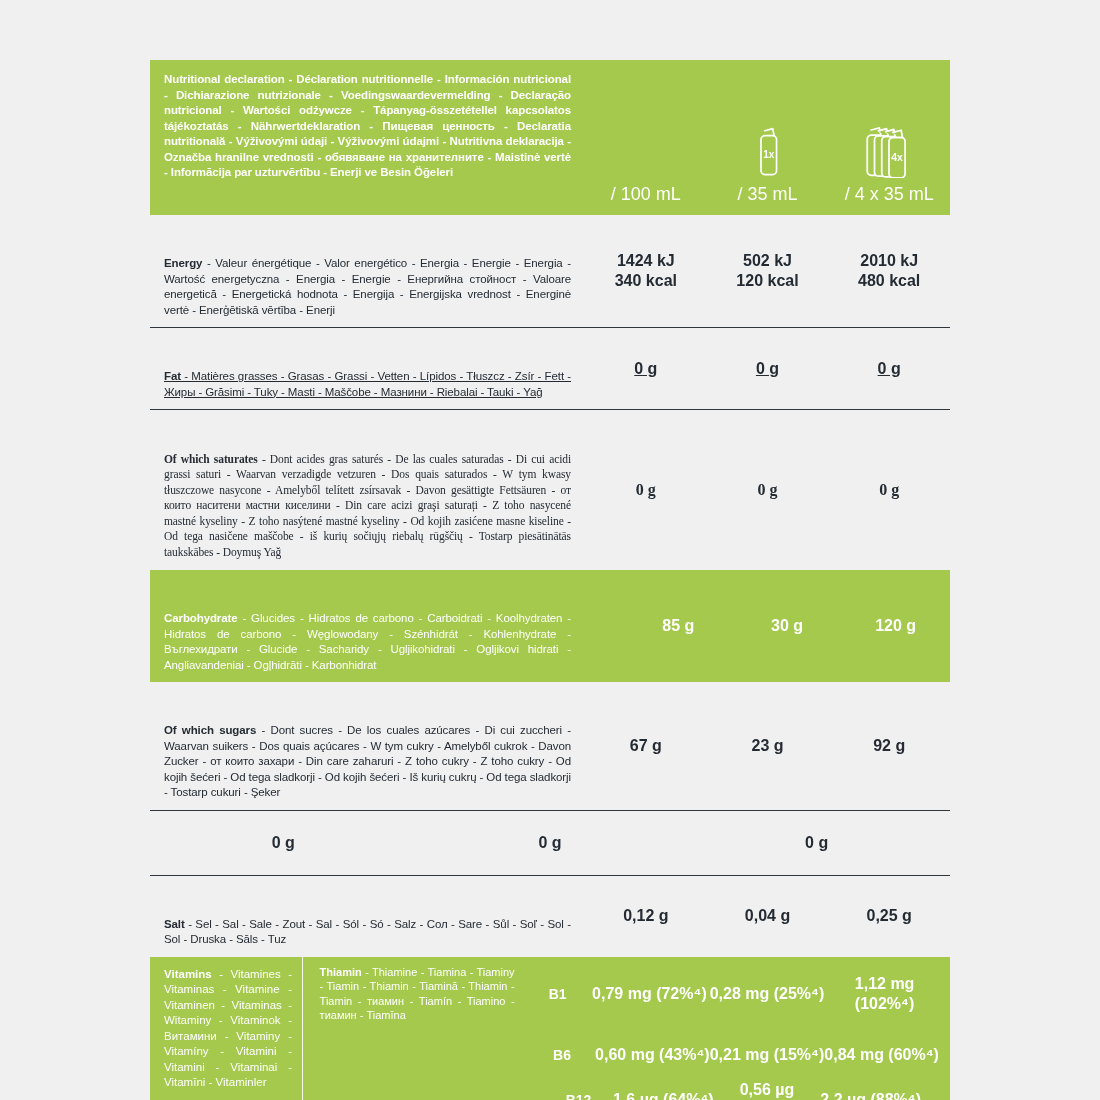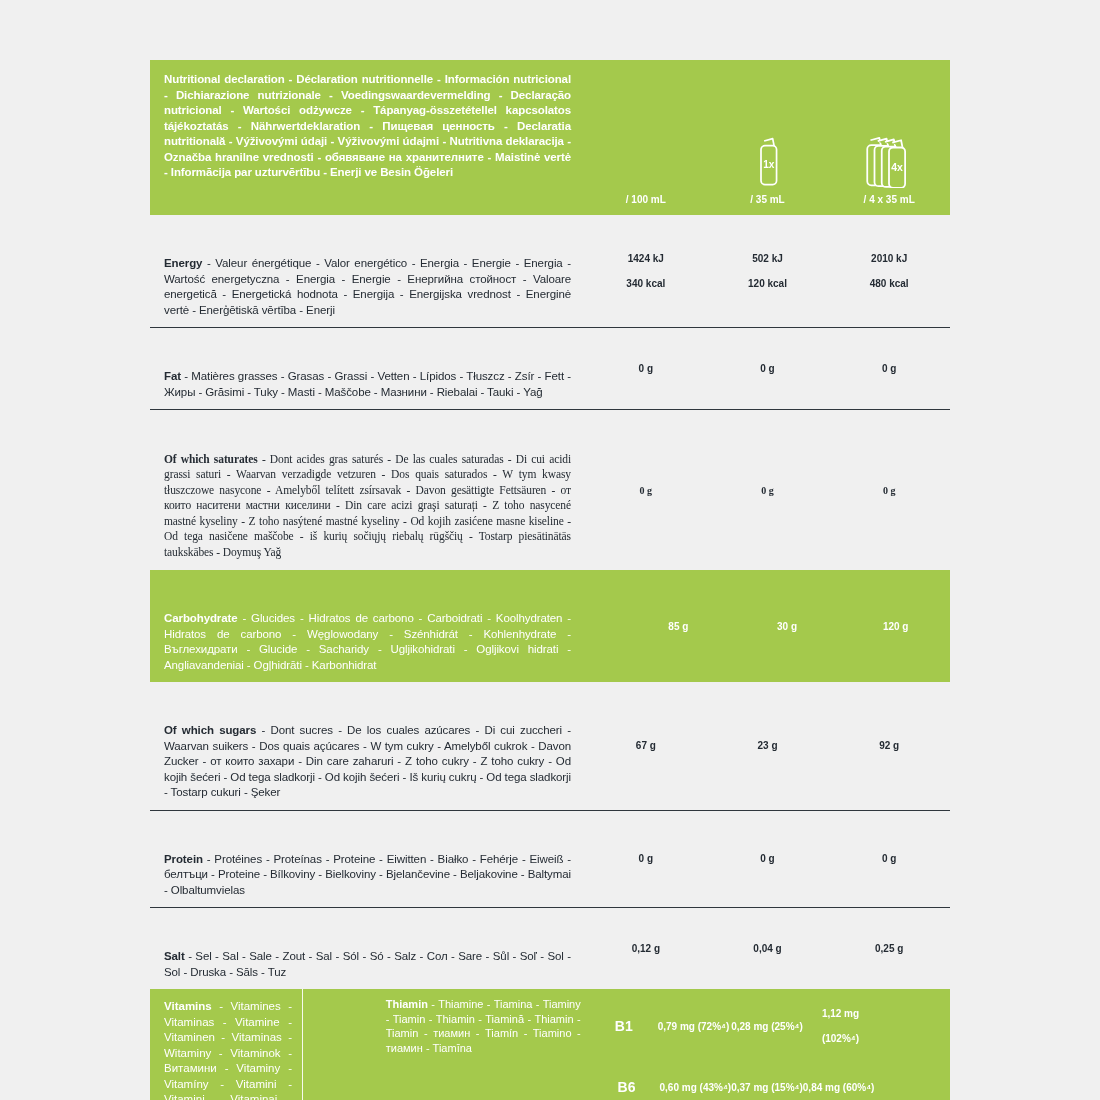--- a/index.html
+++ b/index.html
@@ -49,22 +49,22 @@
     padding-bottom:10px;
   }
   .icon-slot{
     height:62px;
     display:flex;
     align-items:flex-end;
     justify-content:center;
     margin-bottom:6px;
   }
   .hcol-label{
-    font-size:10px;
-    font-weight:700;
+    font-size:18px;
+    font-weight:400;
     white-space:nowrap;
   }
   .sachet{fill:var(--green);stroke:var(--white);stroke-width:2.2;stroke-linejoin:round;}
   .sachet-count{fill:var(--white);font-family:"Liberation Sans",sans-serif;font-size:13px;font-weight:700;text-anchor:middle;}
   
   .row{display:flex;align-items:stretch;}
   .label{
     width:435px;
     padding:9px 14px;
     font-size:11.5px;
@@ -73,28 +73,28 @@
     text-align-last:left;
     letter-spacing:-0.1px;
     align-self:center;
     margin-top:32px;
   }
   .term{font-weight:700;}
   .vals{flex:1;display:flex;align-items:center;}
   .val{
     flex:1;
     text-align:center;
-    font-size:10px;
+    font-size:16px;
     font-weight:700;
     white-space:pre-line;
-    line-height:25px;
+    line-height:20px;
   }
   .sep{height:1px;background:var(--div-dark);}
   .row-energy{min-height:82px;}
-  .row-fat{min-height:56px;}
+  .row-fat{min-height:56px;text-decoration:underline;}
   .row-saturates{min-height:160px;font-family:Liberation Serif, serif;}
   .row-carbohydrate{min-height:92px;background:var(--green);color:var(--white);gap:39px;}
   .row-sugars{min-height:106px;}
   .row-protein{min-height:64px;}
   .row-salt{min-height:46px;}
   
   .vitamins{
     display:flex;
     background:var(--green);
     color:var(--white);
@@ -227,21 +227,20 @@
     <div class="label"><span class="term">Of which sugars</span><span> - Dont sucres - De los cuales azúcares - Di cui zuccheri - Waarvan suikers - Dos quais açúcares - W tym cukry - Amelyből cukrok - Davon Zucker - от които захари - Din care zaharuri - Z toho cukry - Z toho cukry - Od kojih šećeri - Od tega sladkorji - Od kojih šećeri - Iš kurių cukrų - Od tega sladkorji - Tostarp cukuri - Şeker</span></div>
     <div class="vals">
       <div class="val">67 g</div>
       <div class="val">23 g</div>
       <div class="val">92 g</div>
     </div>
   </div>
   <div class="sep"></div>
 
   <div class="row row-protein">
-    <div class="label"><span class="term">Protein</span><span> - Protéines - Proteínas - Proteine - Eiwitten - Białko - Fehérje - Eiweiß - белтъци - Proteine - Bílkoviny - Bielkoviny - Bjelančevine - Beljakovine - Baltymai - Olbaltumvielas</span></div>
     <div class="vals">
       <div class="val">0 g</div>
       <div class="val">0 g</div>
       <div class="val">0 g</div>
     </div>
   </div>
   <div class="sep"></div>
 
   <div class="row row-salt">
     <div class="label"><span class="term">Salt</span><span> - Sel - Sal - Sale - Zout - Sal - Sól - Só - Salz - Сол - Sare - Sůl - Soľ - Sol - Sol - Druska - Sāls - Tuz</span></div>
@@ -263,21 +262,21 @@
           <div class="val">0,28 mg (25%⁴)</div>
           <div class="val">1,12 mg (102%⁴)</div>
         </div>
       </div>
       <div class="vit-sep vit-sep-b1"></div>
       <div class="vit-row vit-row-b6">
         <div class="vit-names"></div>
         <div class="vit-id">B6</div>
         <div class="vals">
           <div class="val">0,60 mg (43%⁴)</div>
-          <div class="val">0,37 mg (15%⁴)</div>
+          <div class="val">0,21 mg (15%⁴)</div>
           <div class="val">0,84 mg (60%⁴)</div>
         </div>
       </div>
       <div class="vit-sep vit-sep-b6"></div>
       <div class="vit-row vit-row-b12">
         <div class="vit-names"></div>
         <div class="vit-id">B12</div>
         <div class="vals">
           <div class="val">1,6 µg (64%⁴)</div>
           <div class="val">0,56 µg (22%⁴)</div>

